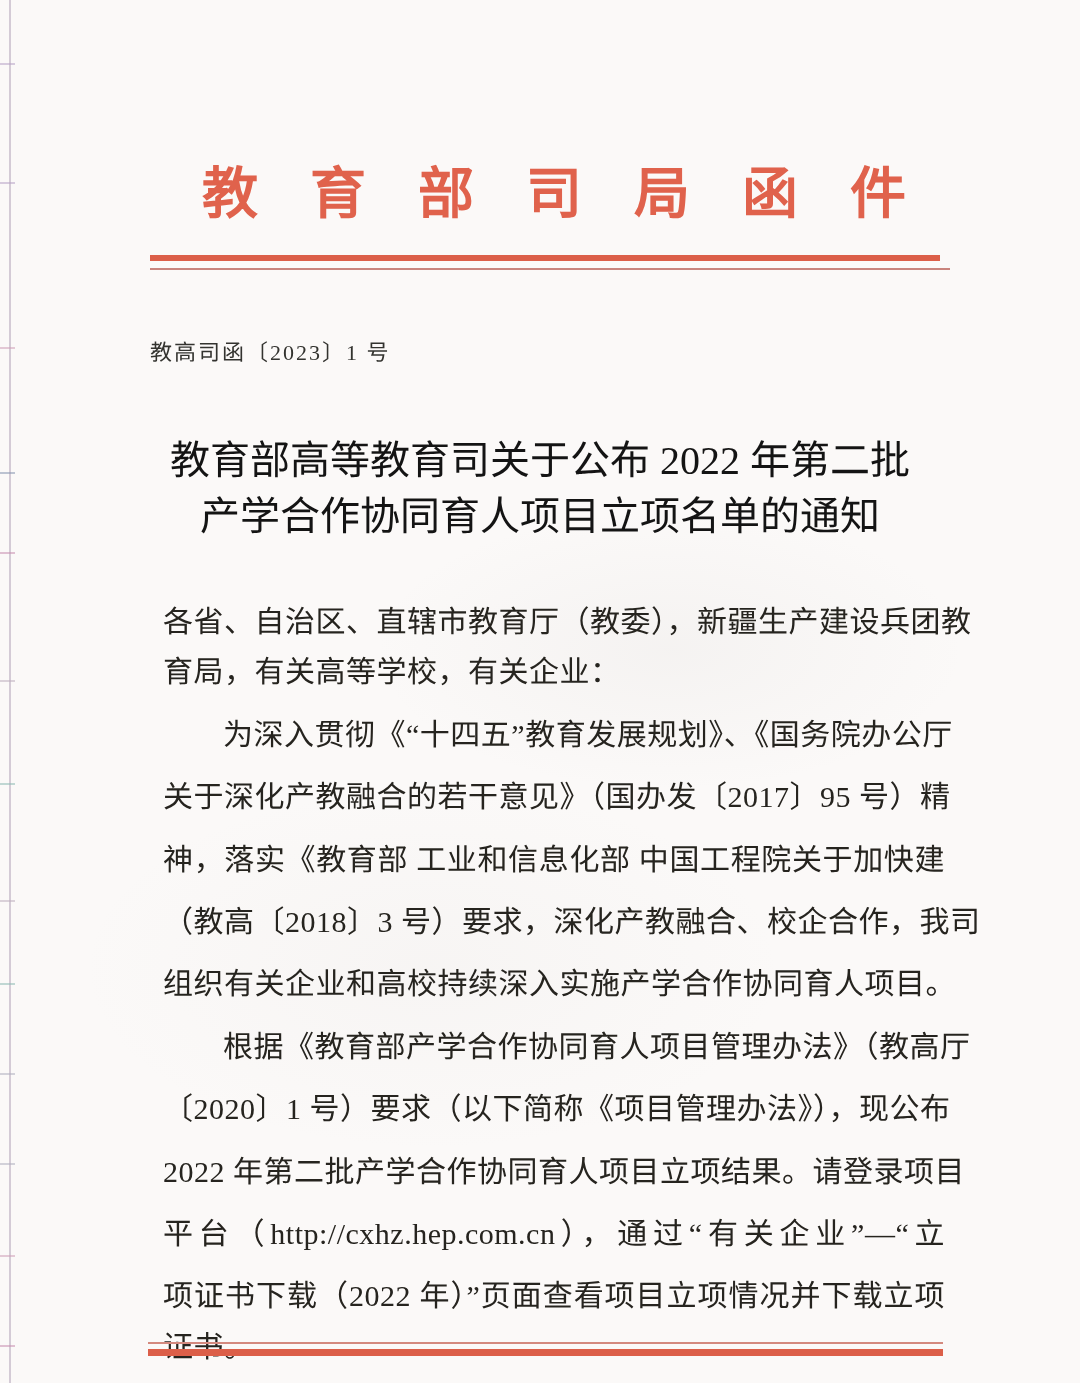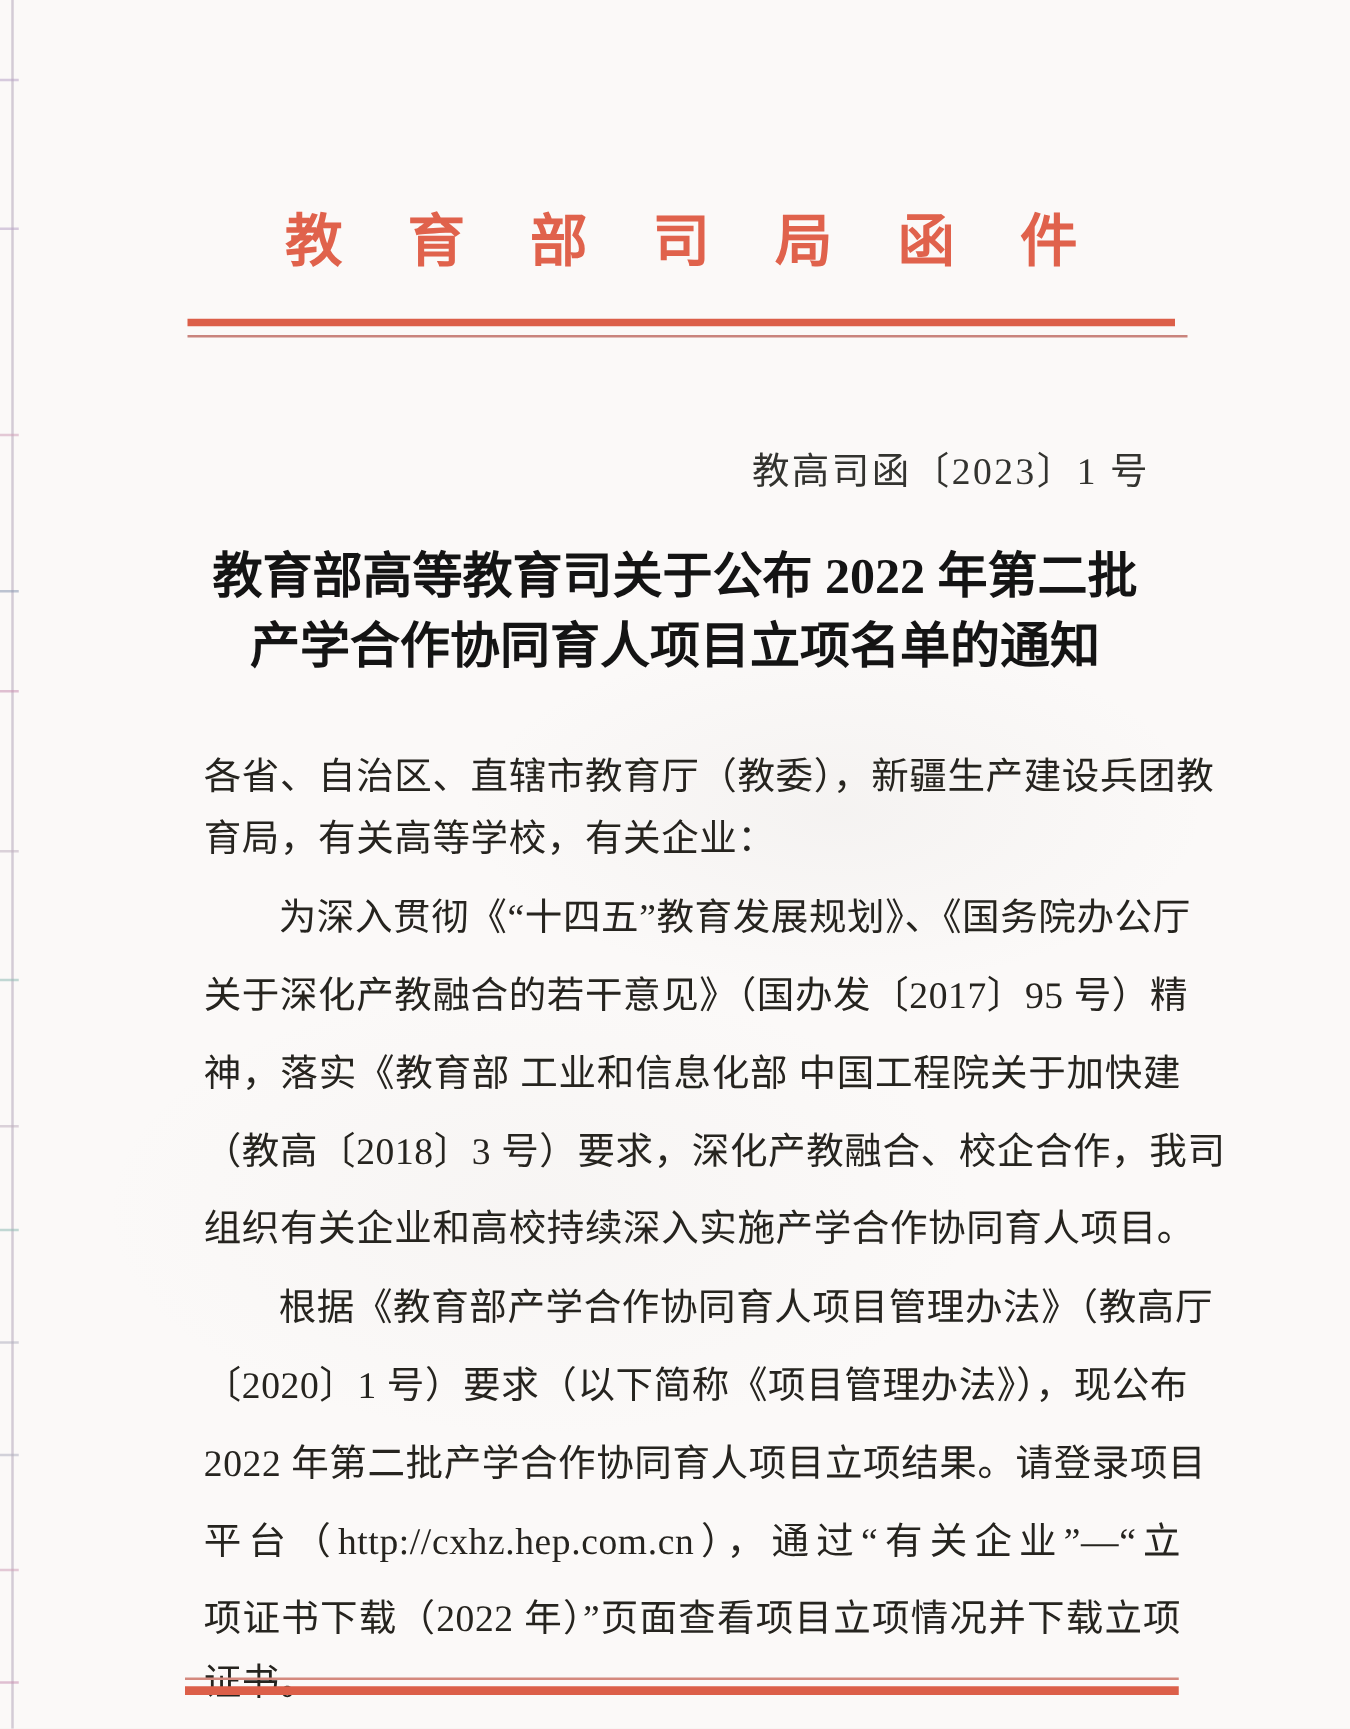--- a/index.html
+++ b/index.html
@@ -23,46 +23,46 @@
   .vline {
     position: absolute; left: 9px; top: 0;
     width: 2px; height: 100%;
     background: rgba(158,140,168,0.42);
   }
   .hseg { position: absolute; left: 0; width: 15px; height: 2px; opacity: 0.55; }
 
   
   .letterhead {
     position: absolute; top: 148px; left: 150px; width: 790px;
-    text-align: center;
-    font-size: 46px; font-weight: bold;
+    text-align: right;
+    font-size: 56px; font-weight: bold;
     letter-spacing: 52px; text-indent: 52px;
     color: #e0624c;
     white-space: nowrap;
     line-height: 92px;
   }
 
   .rule { position: absolute; }
   .rule-thick-top  { top: 255px; left: 150px; width: 790px; height: 6px; background: #dc5f49; }
   .rule-thin-top   { top: 268px; left: 150px; width: 800px; height: 2px; background: #c9847d; }
   .rule-thin-bot   { top: 1342px; left: 148px; width: 795px; height: 2px; background: #d4897e; }
   .rule-thick-bot  { top: 1349px; left: 148px; width: 795px; height: 7px; background: #dc5f49; }
 
   .doc-number {
-    position: absolute; top: 352px; left: 150px; width: 770px;
-    text-align: right;
-    font-size: 30px; color: #33332f;
+    position: absolute; top: 334px; left: 150px; width: 770px;
+    text-align: left;
+    font-size: 22px; color: #33332f;
     letter-spacing: 2px;
     white-space: nowrap;
   }
 
   .doc-title {
     position: absolute; top: 433px; left: 145px; width: 790px;
     text-align: center;
-    font-size: 40px; font-weight: bold; color: #141414;
+    font-size: 40px; font-weight: normal; color: #141414;
     line-height: 56px;
     white-space: nowrap;
   }
 
   .doc-body {
     position: absolute; top: 585px; left: 163px; width: 782px;
     font-size: 30px; color: #26241f;
     letter-spacing: 0.5px;
   }
   .bline {

